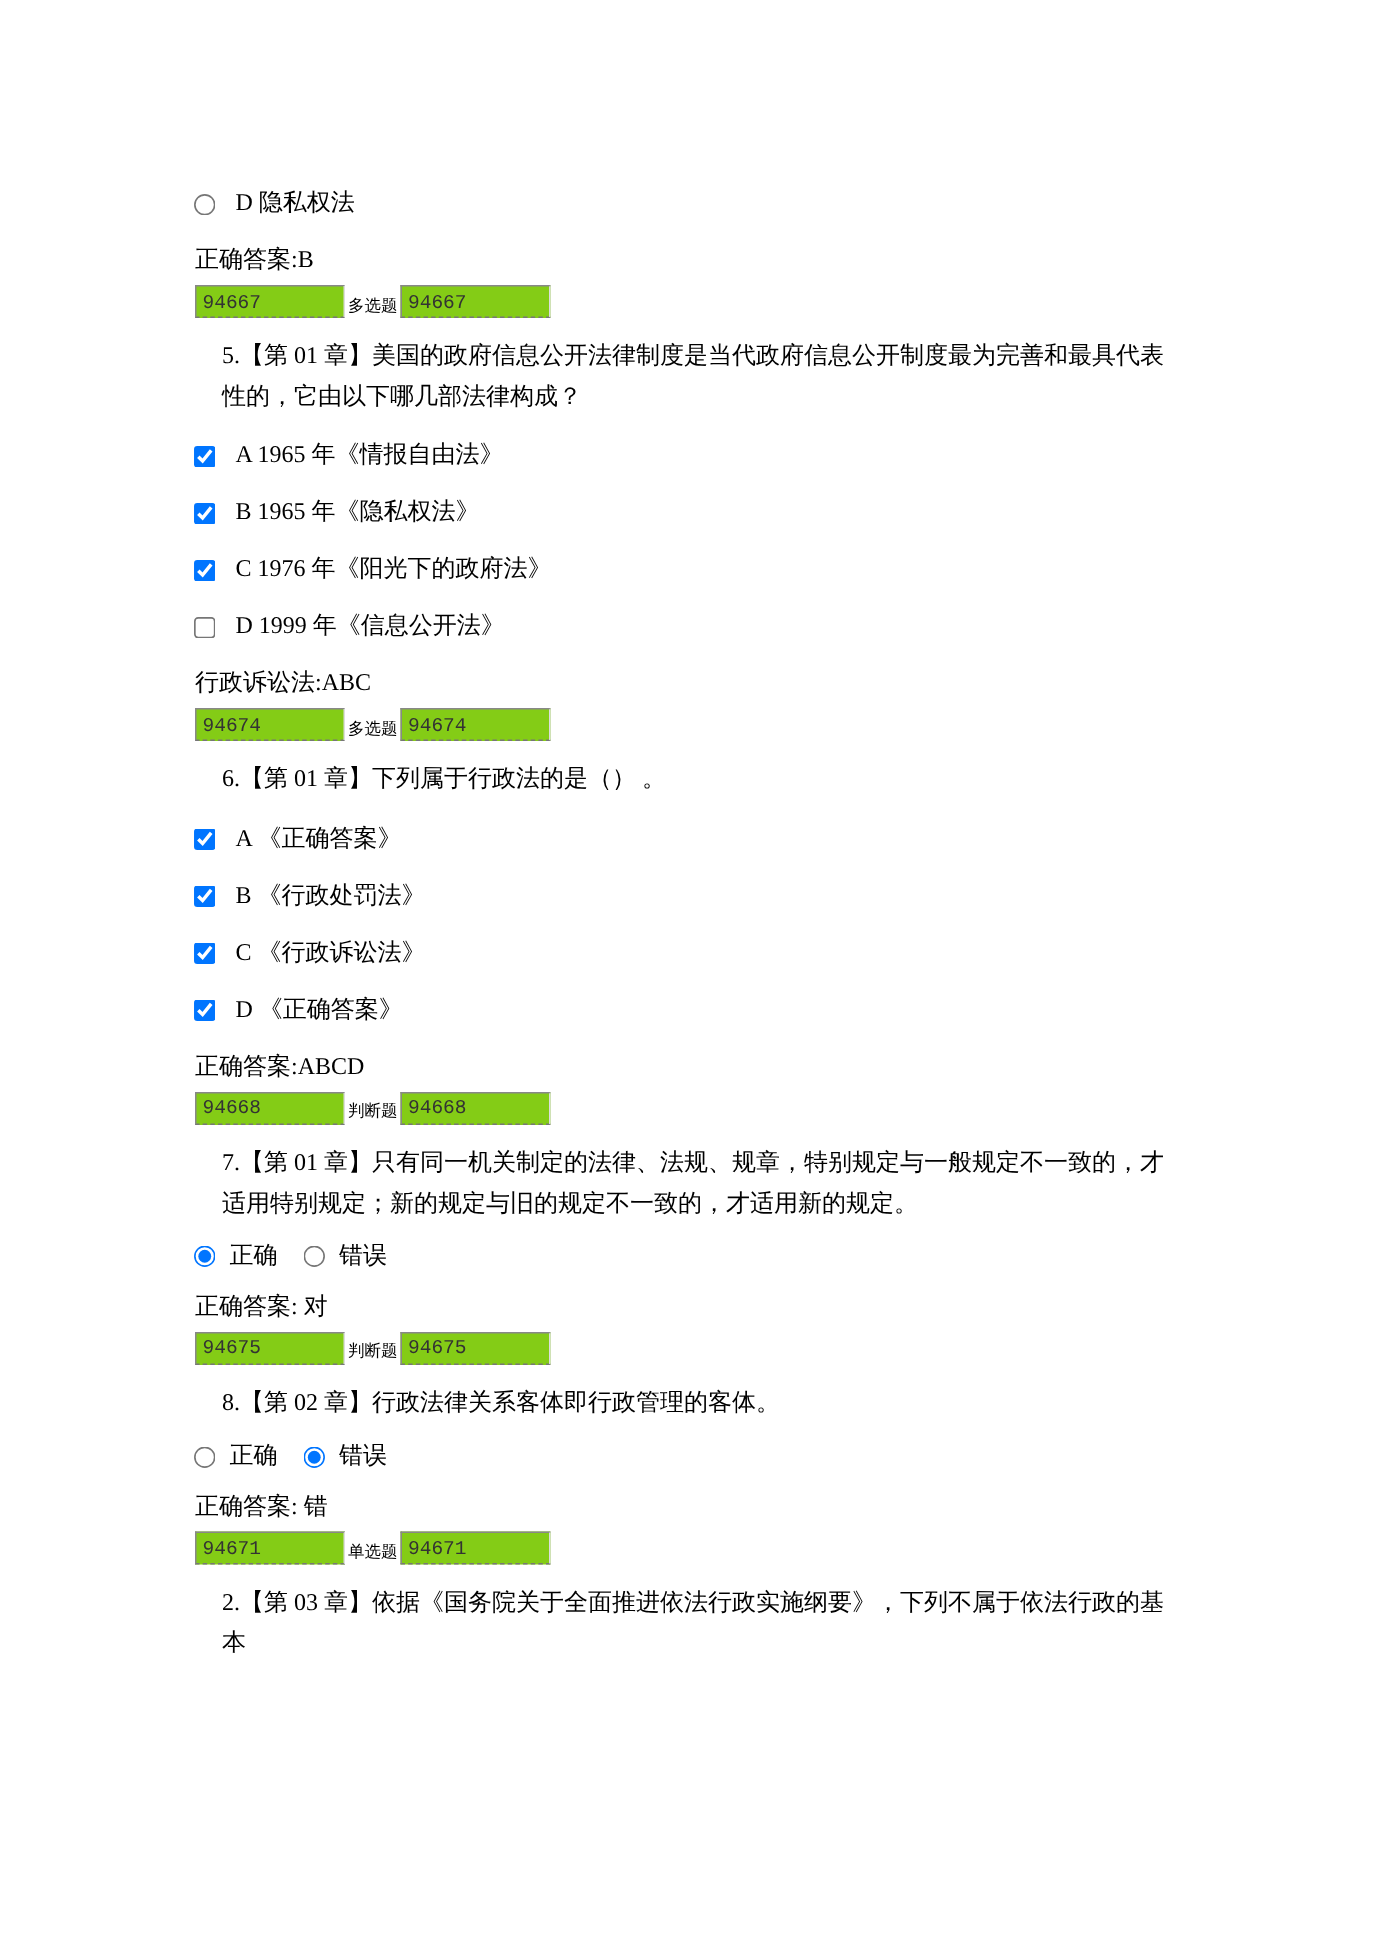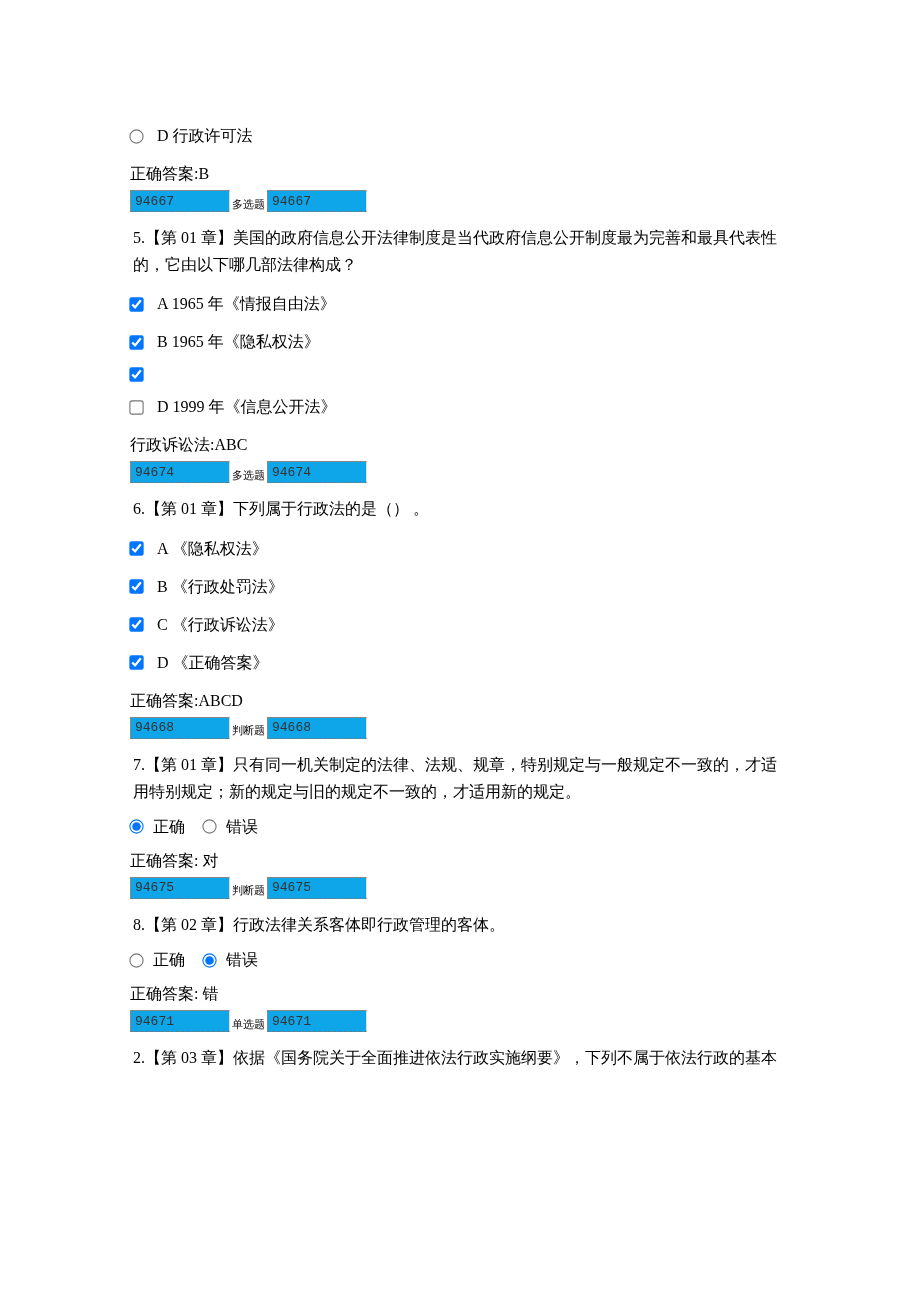--- a/index.html
+++ b/index.html
@@ -1,68 +1,69 @@
 <!DOCTYPE html>
 <html><head>
 <meta charset="utf-8">
 <style>
 body{font-family:"SimSun","Songti SC","STSong",serif;font-size:16px;color:#000;background:#fff;margin:0;padding:110px 130px 40px 130px;line-height:1.5;width:920px;box-sizing:border-box}
 .opt{display:flex;align-items:center;margin:14px 0 14px 0}
 .opt input[type=checkbox],.opt input[type=radio]{margin:0 14px 0 0;transform:scale(1.1)}
 .opt-label{font-size:16px}
 .ans{margin:8px 0 4px 0}
 .meta{display:flex;align-items:flex-end;margin:4px 0 12px 0}
-.meta input{box-sizing:border-box;width:100px;height:22px;font-family:"Courier New",monospace;font-size:13px;padding:0 4px 0 4px;color:#333;border-top:1px solid #888;border-left:1px solid #888;border-right:1px solid #ddd;border-bottom:1px dashed #777;background:#0ea5e9}
+.meta input{box-sizing:border-box;width:100px;height:22px;font-family:"Courier New",monospace;font-size:13px;padding:0 4px 0 4px;color:#333;border-top:1px solid #888;border-left:1px solid #888;border-right:1px solid #ddd;border-bottom:1px dashed #777;background:#84cc16}
 .meta .mid{margin:0 2px 0 2px;font-size:11px}
-.q{margin:8px 0 10px 3px;line-height:1.7}
+.q{margin:8px 0 10px 18px;line-height:1.7}
 .inline-opts{display:flex;align-items:flex-start;flex-wrap:wrap;margin:10px 0}
 .inline-opts .grp{display:flex;align-items:center;margin-right:18px}
 .inline-opts input{margin:0 10px 0 0;transform:scale(1.1)}
 </style>
 </head>
 <body>
 
 <div class="opt">
   <input type="radio" style="">
-  <span class="opt-label">D 行政许可法</span>
+  <span class="opt-label">D 隐私权法</span>
 </div>
 <div class="ans">正确答案:B</div>
 <div class="meta">
   <input type="text" value="94667" style="">
   <span class="mid">多选题</span>
   <input type="text" value="94667" style="">
 </div>
 
 <div class="q">5.【第 01 章】美国的政府信息公开法律制度是当代政府信息公开制度最为完善和最具代表性的，它由以下哪几部法律构成？</div>
 <div class="opt">
   <input type="checkbox" checked="" style="">
   <span class="opt-label">A 1965 年《情报自由法》</span>
 </div>
 <div class="opt">
   <input type="checkbox" checked="" style="">
   <span class="opt-label">B 1965 年《隐私权法》</span>
 </div>
 <div class="opt">
   <input type="checkbox" checked="" style="">
+  <span class="opt-label">C 1976 年《阳光下的政府法》</span>
 </div>
 <div class="opt">
   <input type="checkbox" style="">
   <span class="opt-label">D 1999 年《信息公开法》</span>
 </div>
 <div class="ans">行政诉讼法:ABC</div>
 <div class="meta">
   <input type="text" value="94674" style="">
   <span class="mid">多选题</span>
   <input type="text" value="94674" style="">
 </div>
 
 <div class="q">6.【第 01 章】下列属于行政法的是（） 。</div>
 <div class="opt">
   <input type="checkbox" checked="" style="">
-  <span class="opt-label">A  《隐私权法》</span>
+  <span class="opt-label">A  《正确答案》</span>
 </div>
 <div class="opt">
   <input type="checkbox" checked="" style="">
   <span class="opt-label">B  《行政处罚法》</span>
 </div>
 <div class="opt">
   <input type="checkbox" checked="" style="">
   <span class="opt-label">C  《行政诉讼法》</span>
 </div>
 <div class="opt">

